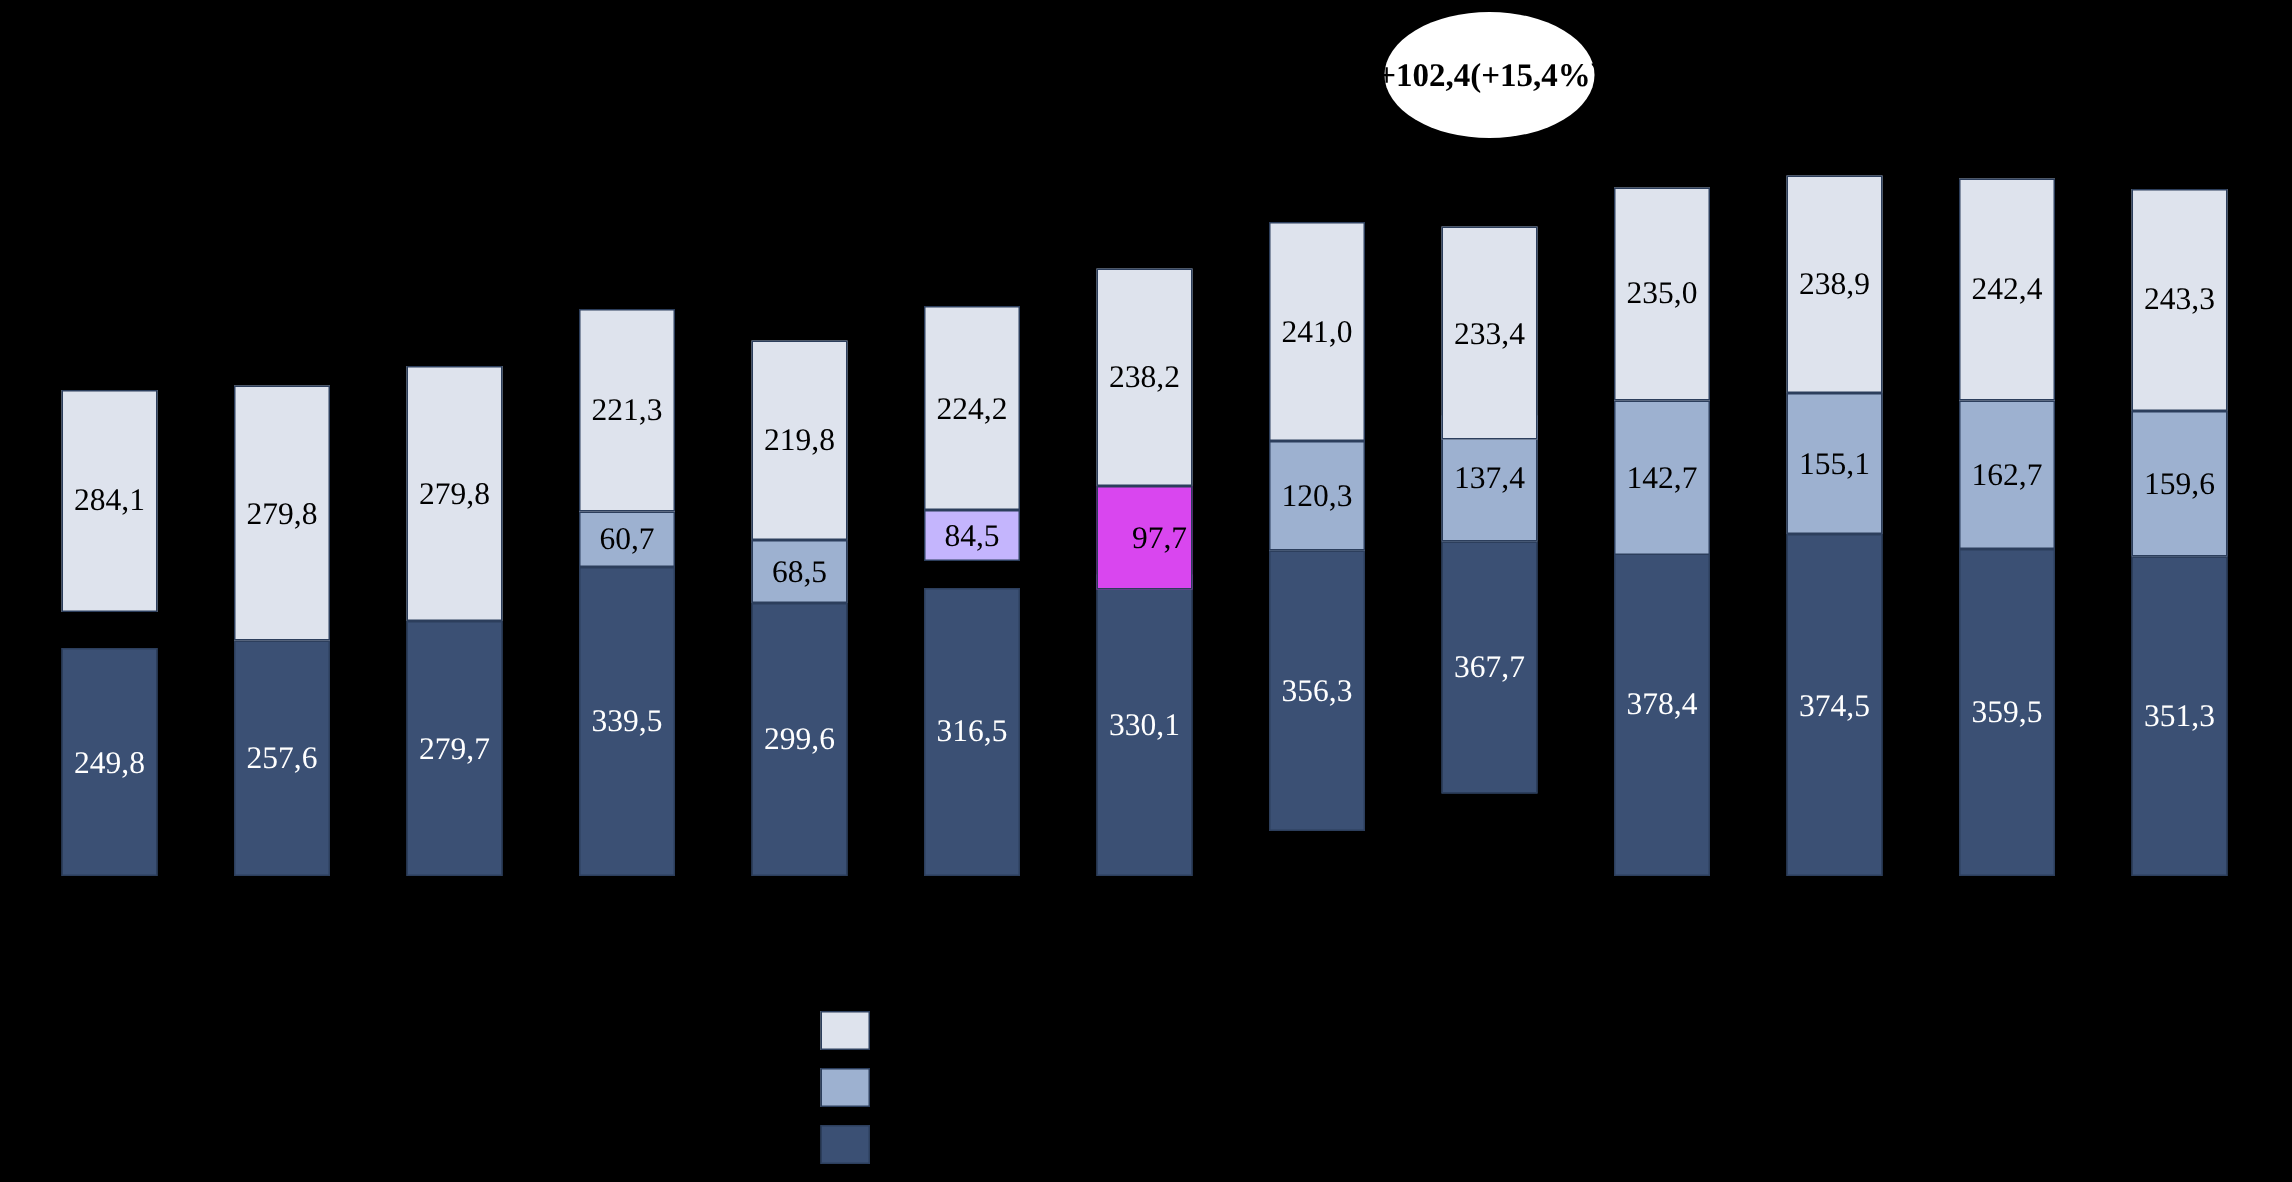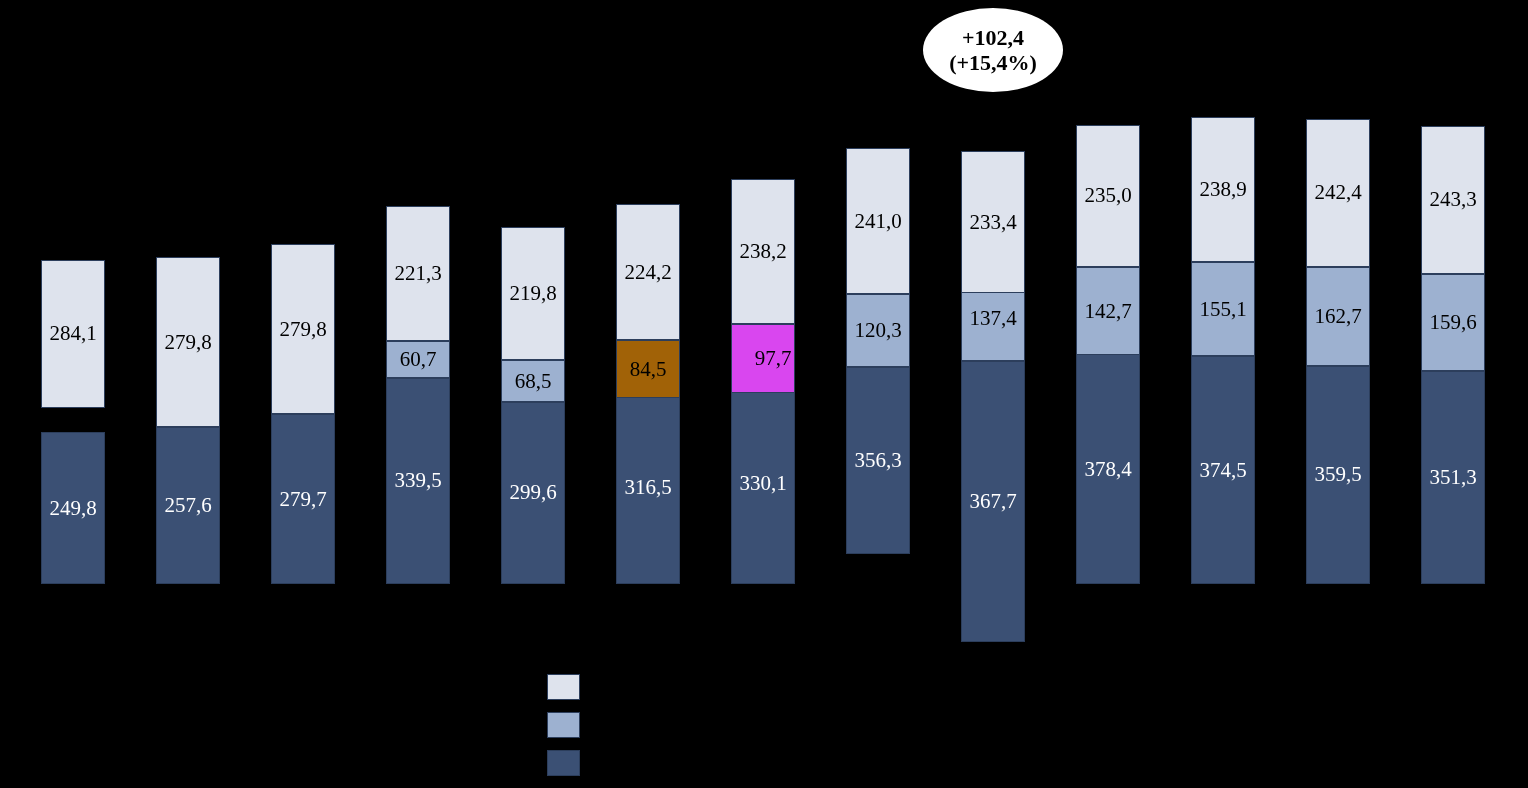--- a/index.html
+++ b/index.html
@@ -58,21 +58,21 @@
   
   #callout {
     position: absolute;
     left: 923px;
     top: 8px;
     width: 140px;
     height: 84px;
     background: #ffffff;
     border-radius: 50%;
     display: flex;
-    flex-direction: column;
+    flex-direction: row;
     align-items: center;
     justify-content: center;
     color: #000000;
     font-family: "Liberation Serif", "DejaVu Serif", serif;
     font-weight: bold;
     font-size: 22px;
     line-height: 1.15;
   }
 
   
@@ -150,21 +150,21 @@
           <span class="seg-label">68,5</span>
         </div>
         <div class="seg seg-light" style="height: 133.572px; top: 226.733px; background: rgb(222, 227, 237);">
           <span class="seg-label">219,8</span>
         </div>
       </div>
       <div class="bar" style="left: 616px; width: 64px; top: 0px; height: 584px;">
         <div class="seg seg-dark" style="height: 192.337px; top: 391.663px; background: rgb(59, 80, 116);">
           <span class="seg-label">316,5</span>
         </div>
-        <div class="seg seg-mid" style="height: 58px; top: 340.312px; background: #a16207;">
+        <div class="seg seg-mid" style="height: 34px; top: 340.312px; background: #c4b5fd;">
           <span class="seg-label">84,5</span>
         </div>
         <div class="seg seg-light" style="height: 136.246px; top: 204.066px; background: rgb(222, 227, 237);">
           <span class="seg-label">224,2</span>
         </div>
       </div>
       <div class="bar" style="left: 731px; width: 64px; top: 0px; height: 584px;">
         <div class="seg seg-dark" style="height: 200.602px; top: 383.398px; background: rgb(59, 80, 116);">
           <span class="seg-label">330,1</span>
         </div>
@@ -180,35 +180,35 @@
           <span class="seg-label">356,3</span>
         </div>
         <div class="seg seg-mid" style="height: 73.1063px; top: 294.37px; background: rgb(157, 177, 208);">
           <span class="seg-label">120,3</span>
         </div>
         <div class="seg seg-light" style="height: 146.456px; top: 147.914px; background: rgb(222, 227, 237);">
           <span class="seg-label">241,0</span>
         </div>
       </div>
       <div class="bar" style="left: 961px; width: 64px; top: 0px; height: 584px;">
-        <div class="seg seg-dark" style="height: 281px; top: 360.549px; background: rgb(59, 80, 116);">
+        <div class="seg seg-dark" style="height: 168px; top: 360.549px; background: rgb(59, 80, 116);">
           <span class="seg-label">367,7</span>
         </div>
         <div class="seg seg-mid" style="height: 83.498px; top: 277.051px; background: rgb(157, 177, 208);">
           <span class="seg-label">137,4</span>
         </div>
         <div class="seg seg-light" style="height: 141.837px; top: 135.214px; background: rgb(222, 227, 237); margin-top: 16px;">
           <span class="seg-label">233,4</span>
         </div>
       </div>
       <div class="bar" style="left: 1076px; width: 64px; top: 0px; height: 584px;">
         <div class="seg seg-dark" style="height: 229.954px; top: 354.046px; background: rgb(59, 80, 116);">
           <span class="seg-label">378,4</span>
         </div>
-        <div class="seg seg-mid" style="height: 88px; top: 267.328px; background: rgb(157, 177, 208);">
+        <div class="seg seg-mid" style="height: 103px; top: 267.328px; background: rgb(157, 177, 208);">
           <span class="seg-label">142,7</span>
         </div>
         <div class="seg seg-light" style="height: 142.81px; top: 124.518px; background: rgb(222, 227, 237);">
           <span class="seg-label">235,0</span>
         </div>
       </div>
       <div class="bar" style="left: 1191px; width: 64px; top: 0px; height: 584px;">
         <div class="seg seg-dark" style="height: 227.584px; top: 356.416px; background: rgb(59, 80, 116);">
           <span class="seg-label">374,5</span>
         </div>

